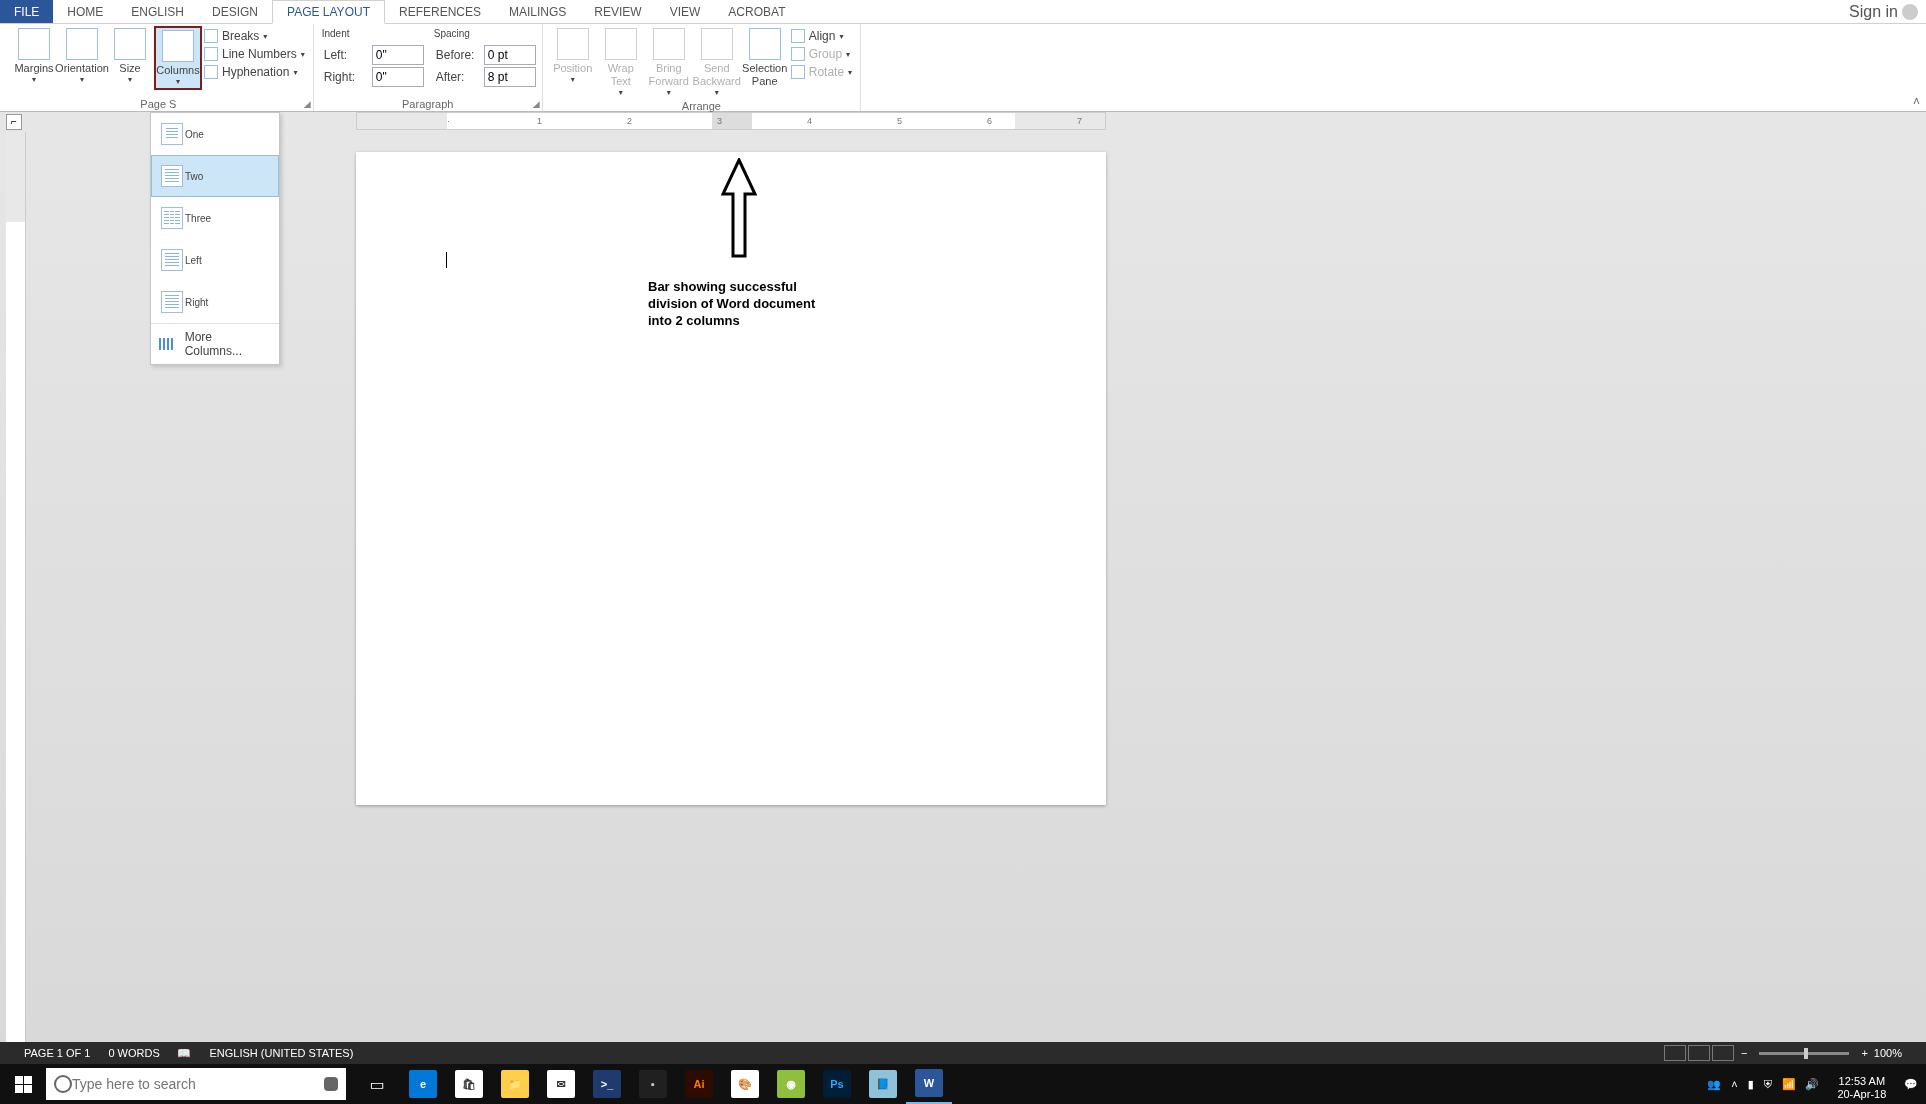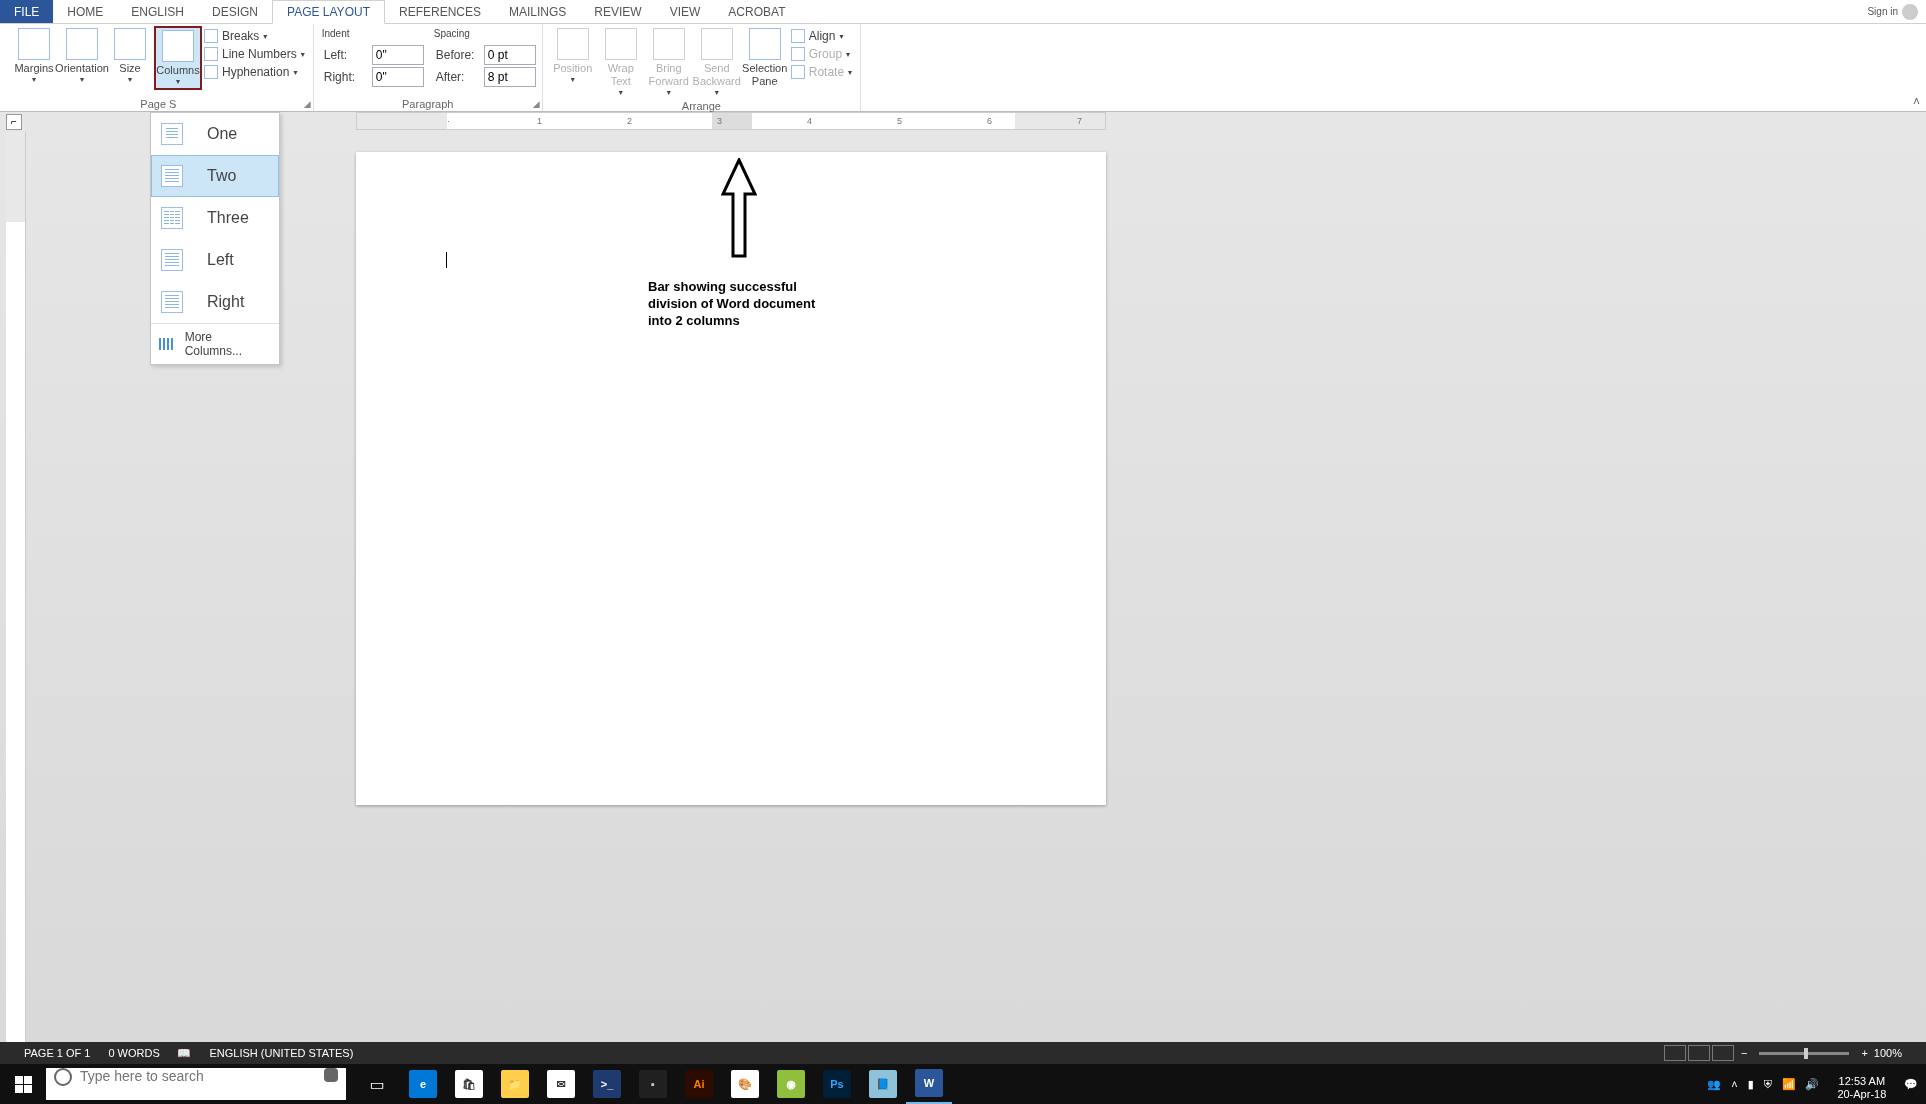--- a/index.html
+++ b/index.html
@@ -4,21 +4,21 @@
   <style>
     * { margin: 0; padding: 0; box-sizing: border-box; font-family: "Segoe UI", Tahoma, sans-serif; }
     body { background: linear-gradient(to bottom, #e8e8e8, #d8d8d8); height: 100vh; overflow: hidden; }
 
     
     .tab-bar { display: flex; align-items: stretch; background: #fff; height: 24px; border-bottom: 1px solid #d0d0d0; }
     .tab { padding: 0 14px; font-size: 12px; color: #555; display: flex; align-items: center; cursor: default; }
     .tab.file { background: #2b579a; color: #fff; }
     .tab.active { color: #2b579a; border: 1px solid #d0d0d0; border-bottom: 1px solid #fff; background: #fff; margin-bottom: -1px; }
     .tab-spacer { flex: 1; }
-    .signin { padding: 0 8px; font-size: 10px; color: #555; display: flex; align-items: center; gap: 4px; text-align: center; }
+    .signin { padding: 0 8px; font-size: 16px; color: #555; display: flex; align-items: center; gap: 4px; text-align: center; }
     .avatar-icon { width: 16px; height: 16px; background: #ccc; border-radius: 50%; }
 
     
     .ribbon { background: #fff; height: 88px; display: flex; border-bottom: 1px solid #bbb; padding-left: 4px; position: relative; }
     .group { display: flex; flex-direction: column; border-right: 1px solid #e0e0e0; padding: 2px 6px 0 6px; }
     .group-items { flex: 1; display: flex; align-items: flex-start; }
     .group-label { text-align: center; font-size: 11px; color: #666; padding: 1px 0; }
 
     .big-btn { display: flex; flex-direction: column; align-items: center; justify-content: flex-start; width: 48px; padding: 2px 0; cursor: default; }
     .big-btn .bi-icon { width: 32px; height: 32px; background: #fff; border: 1px solid #9dbde6; margin-bottom: 2px; position: relative; }
@@ -36,21 +36,21 @@
     .indent-group .vcol .row { display: flex; align-items: center; gap: 4px; }
     .vcol-title { font-size: 10px; color: #444; padding: 0 0 4px 2px; }
     .num-input { width: 52px; height: 20px; border: 1px solid #aab; font-size: 12px; padding: 0 3px; }
     .lblr { width: 44px; font-size: 12px; color: #444; }
 
     .dlg-launch { position: absolute; right: 2px; bottom: 2px; font-size: 9px; color: #888; }
     .collapse-caret { position: absolute; right: 6px; bottom: 2px; font-size: 12px; color: #666; }
 
     
     .columns-menu { position: absolute; left: 150px; top: 112px; width: 130px; background: #fff; border: 1px solid #c6c6c6; box-shadow: 2px 2px 4px rgba(0,0,0,0.15); z-index: 50; }
-    .cm-item { display: flex; align-items: center; gap: 24px; padding: 10px 10px; font-size: 16px; color: #444; }
+    .cm-item { display: flex; align-items: center; gap: 2px; padding: 10px 10px; font-size: 10px; color: #444; }
     .cm-item.sel { background: #cde6f7; border: 1px solid #92c0e0; padding: 9px 9px; }
     .cm-item .cmi { width: 22px; height: 22px; border: 1px solid #9dbde6; background: #fff; position: relative; }
     .cm-sep { border-top: 1px solid #e0e0e0; }
     .cm-more { display: flex; align-items: center; gap: 10px; padding: 6px 8px; font-size: 12px; color: #444; }
     .cm-more .cmi { width: 16px; height: 12px; background: repeating-linear-gradient(to right, #4a90d9 0 2px, transparent 2px 4px); }
 
     .cmi-one::after{content:"";position:absolute;left:4px;right:4px;top:4px;bottom:4px;background:repeating-linear-gradient(#8ab4e8 0 1px,transparent 1px 3px);}
     .cmi-two::before{content:"";position:absolute;left:3px;top:3px;bottom:3px;width:7px;background:repeating-linear-gradient(#8ab4e8 0 1px,transparent 1px 3px);}
     .cmi-two::after{content:"";position:absolute;right:3px;top:3px;bottom:3px;width:7px;background:repeating-linear-gradient(#8ab4e8 0 1px,transparent 1px 3px);}
     .cmi-three::before{content:"";position:absolute;left:2px;top:3px;bottom:3px;width:5px;background:repeating-linear-gradient(#8ab4e8 0 1px,transparent 1px 3px);box-shadow:6px 0 0 #fff,6px 0 0 0 rgba(138,180,232,.0);}
@@ -87,21 +87,21 @@
     .status .spacer { flex: 1; }
     .view-btn { width: 22px; height: 16px; border: 1px solid #777; margin: 0 1px; }
     .zoom-slider { width: 90px; height: 3px; background: #888; margin: 0 6px; position: relative; }
     .zoom-thumb { position: absolute; left: 50%; top: -4px; width: 4px; height: 11px; background: #ccc; }
 
     
     .taskbar { position: fixed; bottom: 0; left: 0; right: 0; height: 40px; background: #101010; display: flex; align-items: center; }
     .start-btn { width: 46px; height: 40px; display: flex; align-items: center; justify-content: center; }
     .winlogo { width: 17px; height: 17px; display: grid; grid-template-columns: 1fr 1fr; gap: 1px; }
     .winlogo div { background: #fff; }
-    .search-box { background: #fff; height: 32px; flex: 0 0 300px; display: flex; align-items: flex-start; margin-right: 8px; padding: 0 8px; gap: 8px; }
+    .search-box { background: #fff; height: 32px; flex: 0 0 300px; display: flex; align-items: center; margin-right: 8px; padding: 0 8px; }
     .cortana { width: 18px; height: 18px; border: 2px solid #666; border-radius: 50%; }
     .search-text { flex: 1; font-size: 14px; color: #888; border: none; outline: none; }
     .mic { width: 14px; height: 14px; background: #666; border-radius: 4px; }
     .tb-icon { width: 46px; height: 40px; display: flex; align-items: center; justify-content: center; color: #fff; font-size: 16px; }
     .tb-app { width: 28px; height: 28px; border-radius: 2px; display: flex; align-items: center; justify-content: center; font-size: 11px; font-weight: bold; }
     .tb-spacer { flex: 1; }
     .tray { display: flex; align-items: center; gap: 10px; padding: 0 8px; color: #fff; font-size: 11px; }
     .clock { text-align: center; font-size: 11px; line-height: 13px; padding: 0 8px; margin-top: 8px; }
   </style>
 </head>

